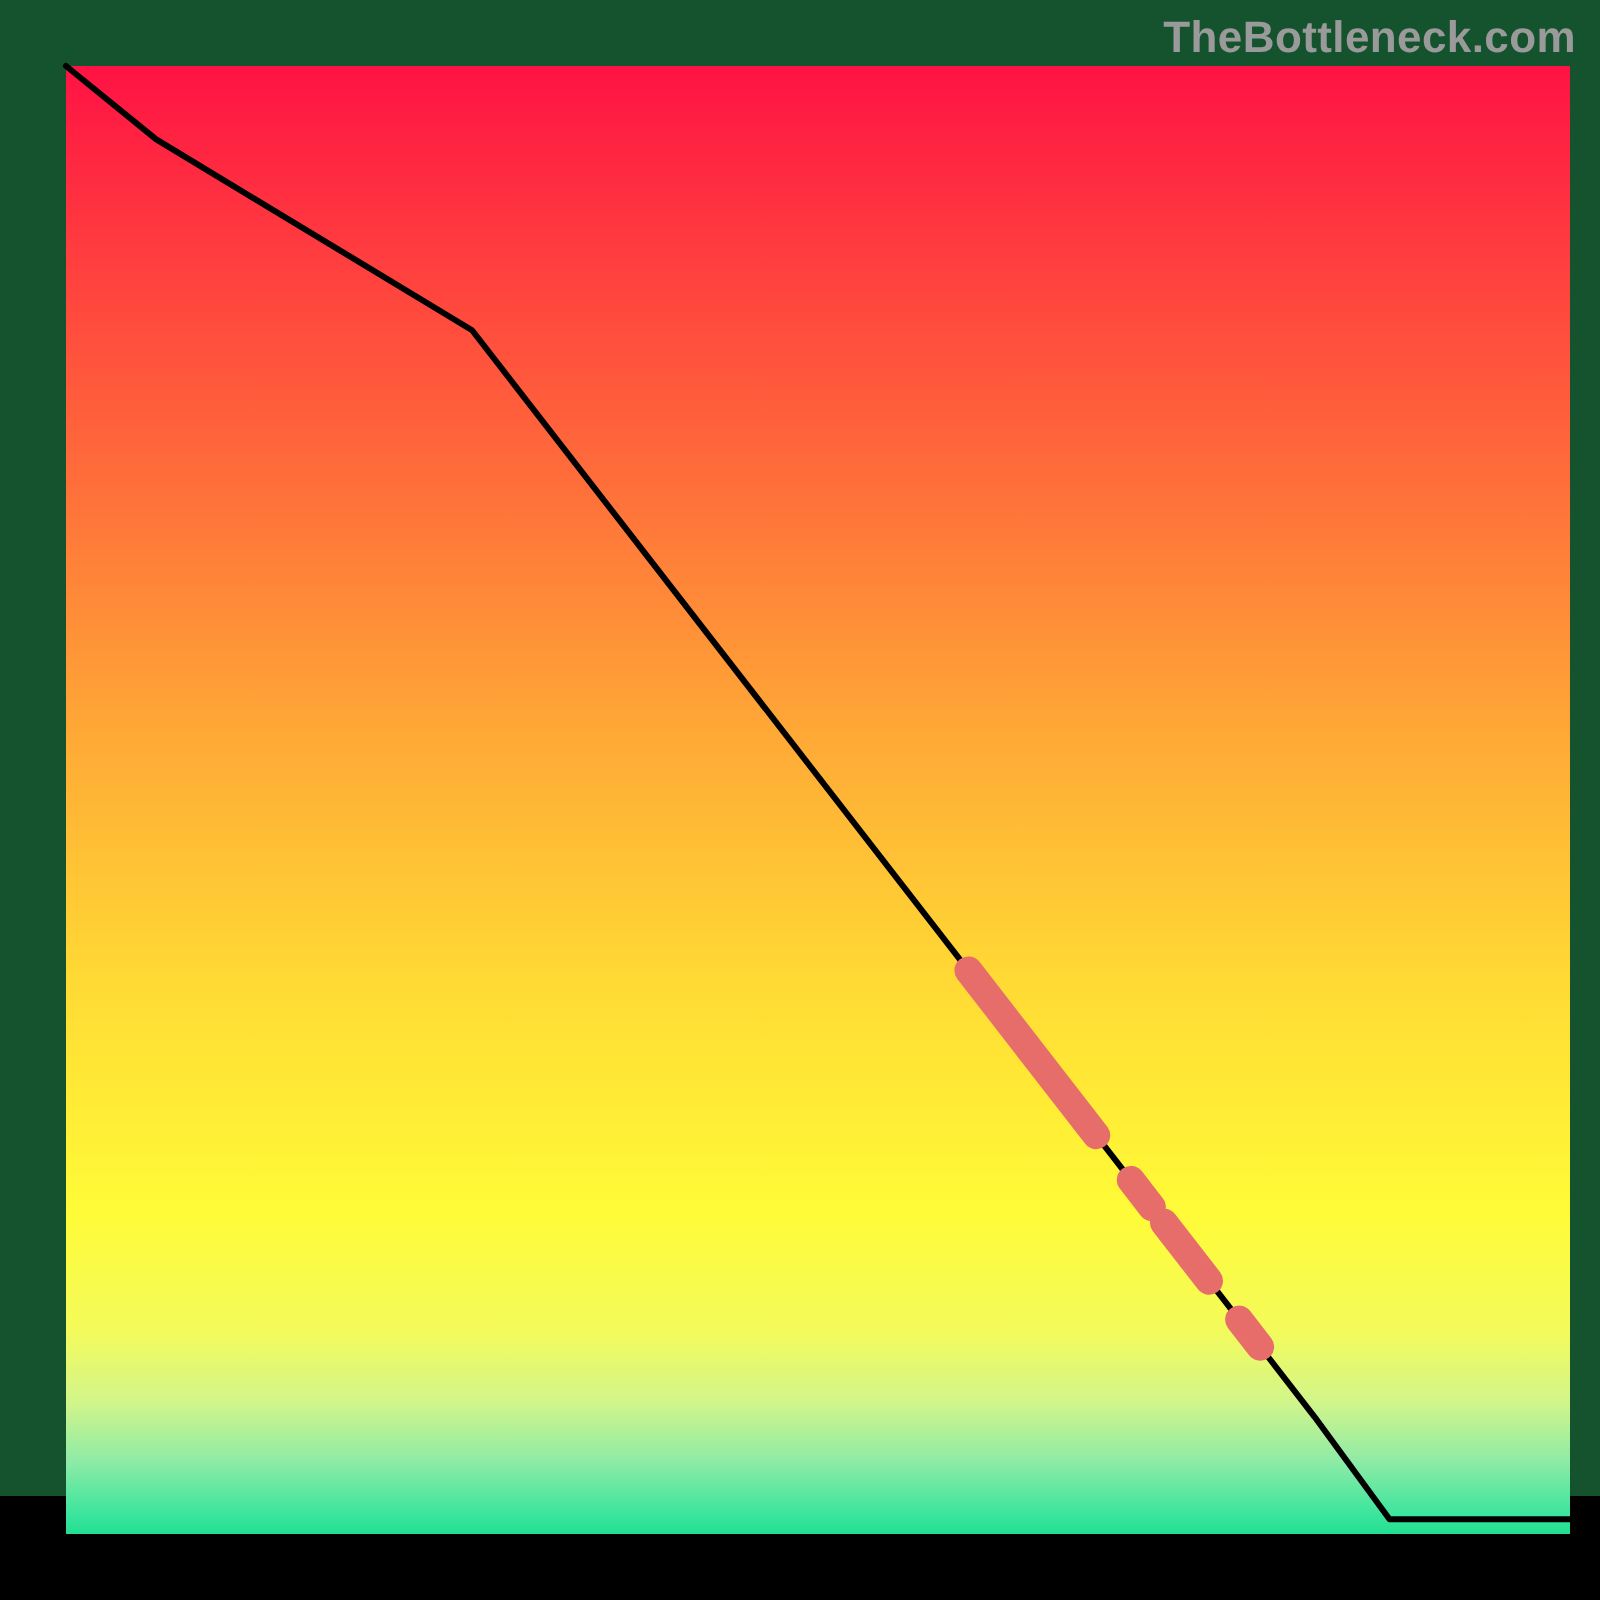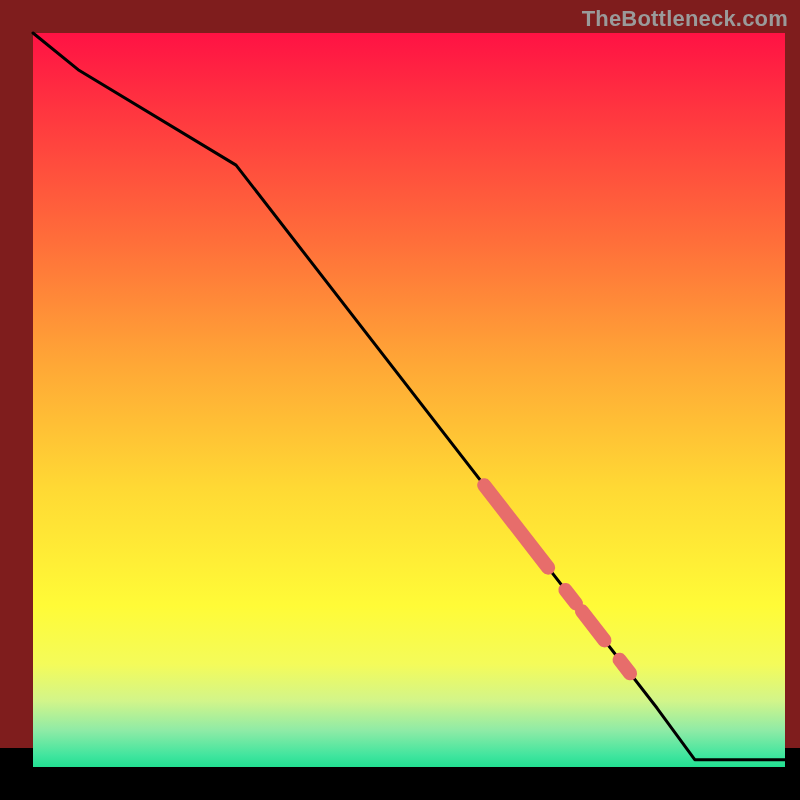--- a/index.html
+++ b/index.html
@@ -7,21 +7,21 @@
     padding: 0;
     width: 800px;
     height: 800px;
     background: #000;
     overflow: hidden;
   }
   .stage {
     position: relative;
     width: 800px;
     height: 748px;
-    background: #7f1d1d;
+    background: #14532d;
   }
   svg {
     position: absolute;
     top: 0;
     left: 0;
   }
   .watermark {
     position: absolute;
     top: 6px;
     right: 12px;

